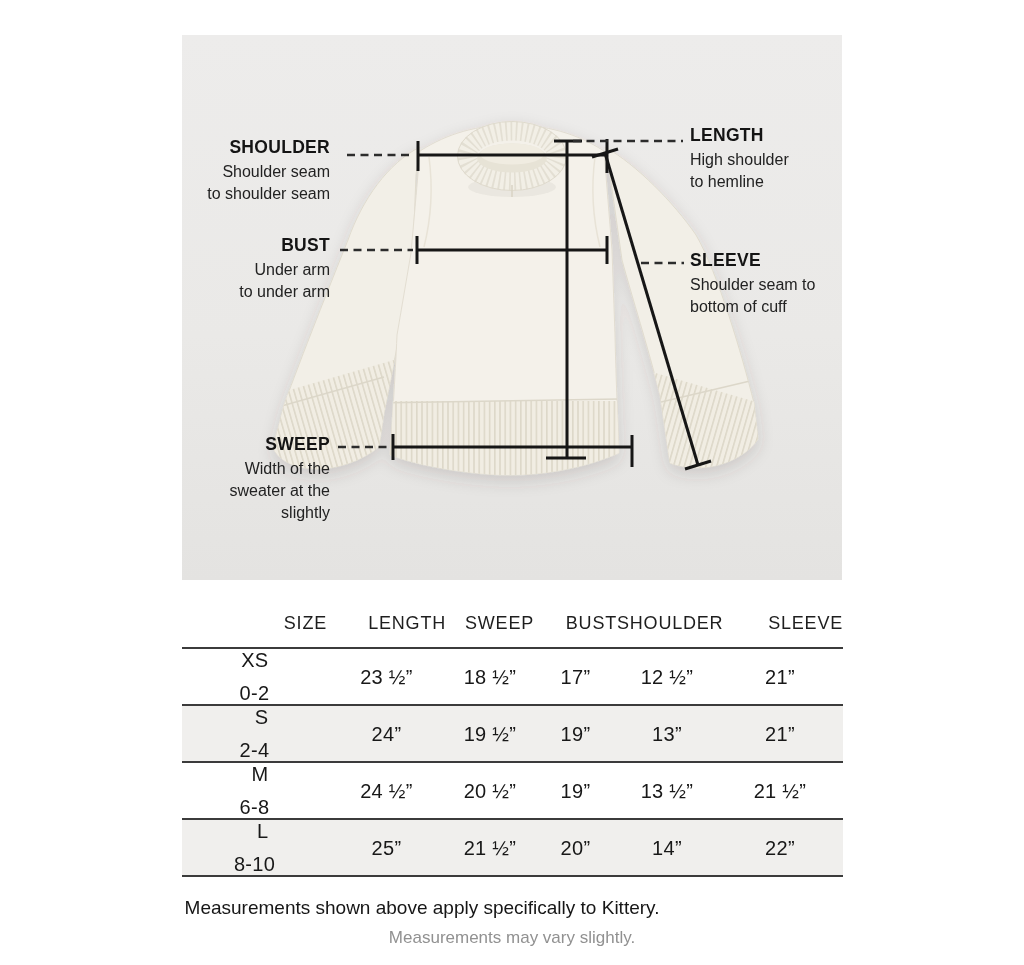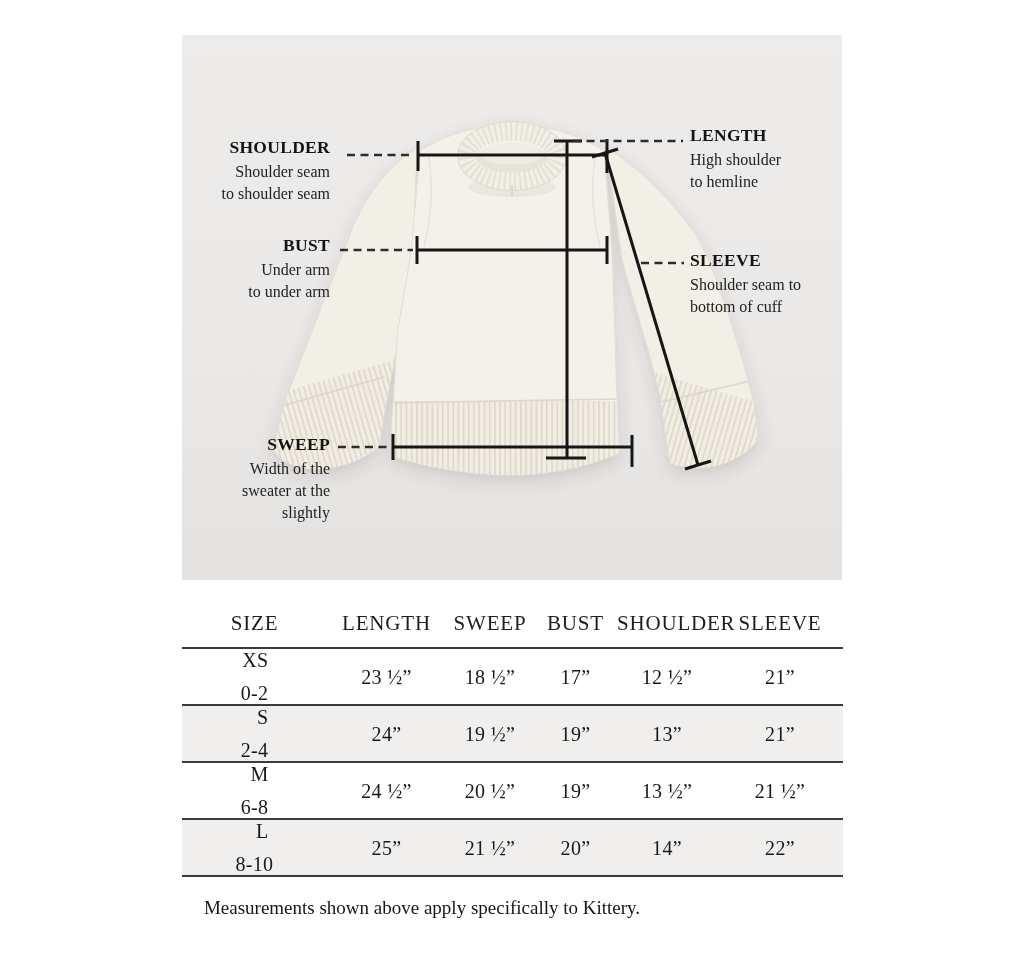--- a/index.html
+++ b/index.html
@@ -1,18 +1,18 @@
 <!DOCTYPE html>
 <html><head>
 <meta charset="utf-8">
 <style>
   html,body { margin:0; padding:0; background:#ffffff; }
   .page {
     position:relative; width:1024px; height:965px; background:#ffffff;
-    font-family:Liberation Serif, serif; color:#1c1c1c; overflow:hidden;
+    font-family:Liberation Sans, sans-serif; color:#1c1c1c; overflow:hidden;
   }
 
   
   .photo {
     position:absolute; left:182px; top:35px; width:660px; height:545px;
     background:linear-gradient(180deg,#edeceb 0%, #eae9e7 55%, #e4e3e1 100%);
   }
   .photo-svg { position:absolute; left:0; top:0; width:660px; height:545px; display:block; }
 
   .ann { position:absolute; }
@@ -22,21 +22,21 @@
   .ann-text  { font-size:16px; line-height:22px; color:#222222; white-space:nowrap; }
 
   
   .size-table { position:absolute; left:182px; top:578px; width:661px; }
   .t-header {
     display:grid; grid-template-columns:145px 119px 88px 83px 100px 126px;
     height:47px; padding-top:22px; align-items:center;
     border-bottom:2px solid #3b3b3b;
   }
   .t-header .th {
-    text-align:center; font-size:21px; letter-spacing:0.8px; color:#1e1e1e; font-weight:normal;
+    text-align:right; font-size:18px; letter-spacing:0.8px; color:#1e1e1e; font-weight:normal;
   }
   .t-row {
     display:grid; grid-template-columns:145px 119px 88px 83px 100px 126px;
     height:55px; align-items:center; border-bottom:2px solid #3b3b3b;
     font-size:20px; color:#181818;
   }
   .t-row.alt { background:#f0efed; }
   .t-row .td { text-align:center; letter-spacing:0.3px;flex-direction:column; }
   .td-size { display:flex; justify-content:center; align-items:center; gap:10px; }
   .td-size .sz  { display:inline-block; width:28px; text-align:right; }
@@ -234,14 +234,15 @@
       </div>
       <div class="td">25”</div>
       <div class="td">21 ½”</div>
       <div class="td">20”</div>
       <div class="td">14”</div>
       <div class="td">22”</div>
     </div>
   </div>
 
   <div class="note1">Measurements shown above apply specifically to Kittery.</div>
+  <div class="note2">Measurements may vary slightly.</div>
 
 </div>
 
 </body></html>

